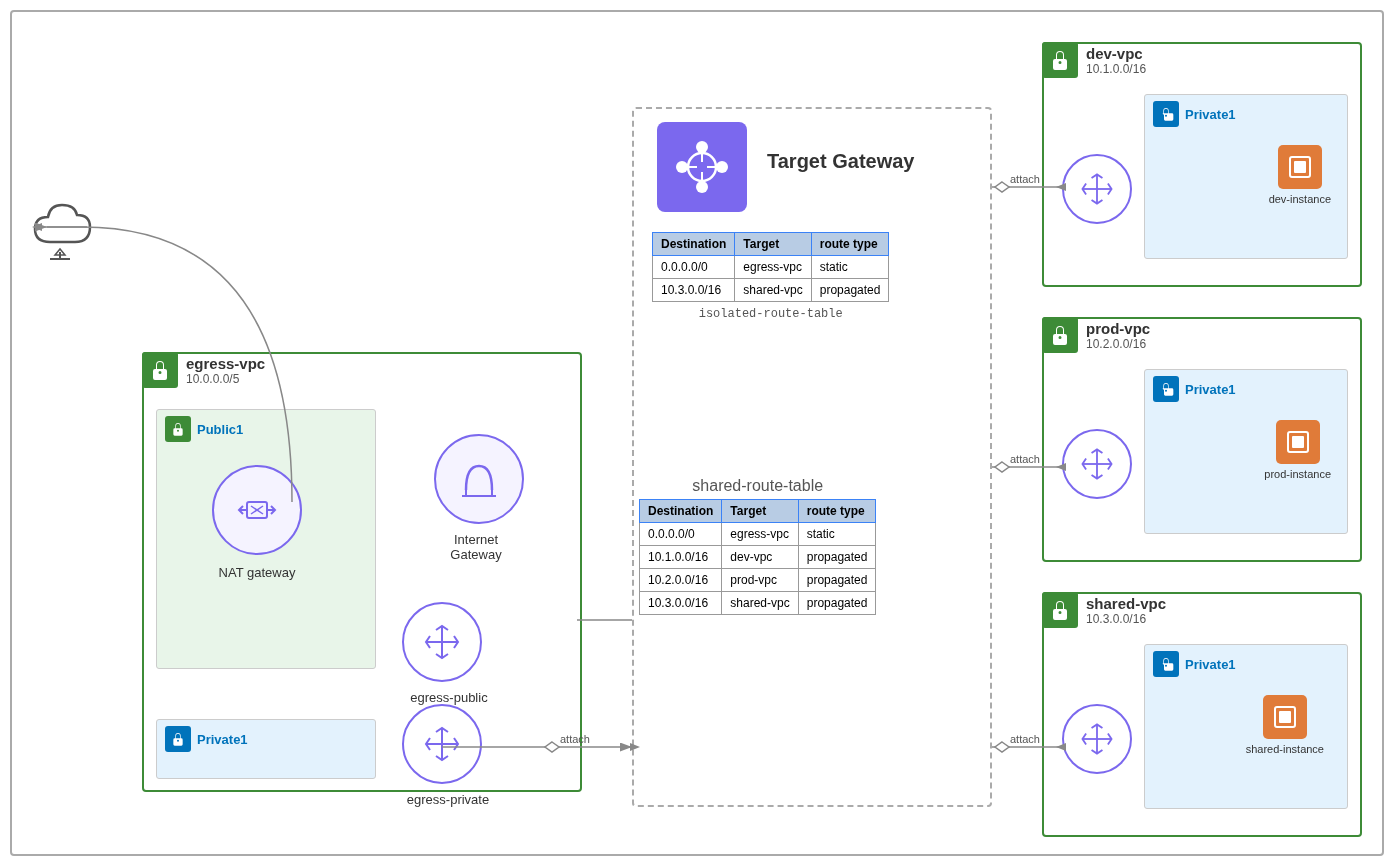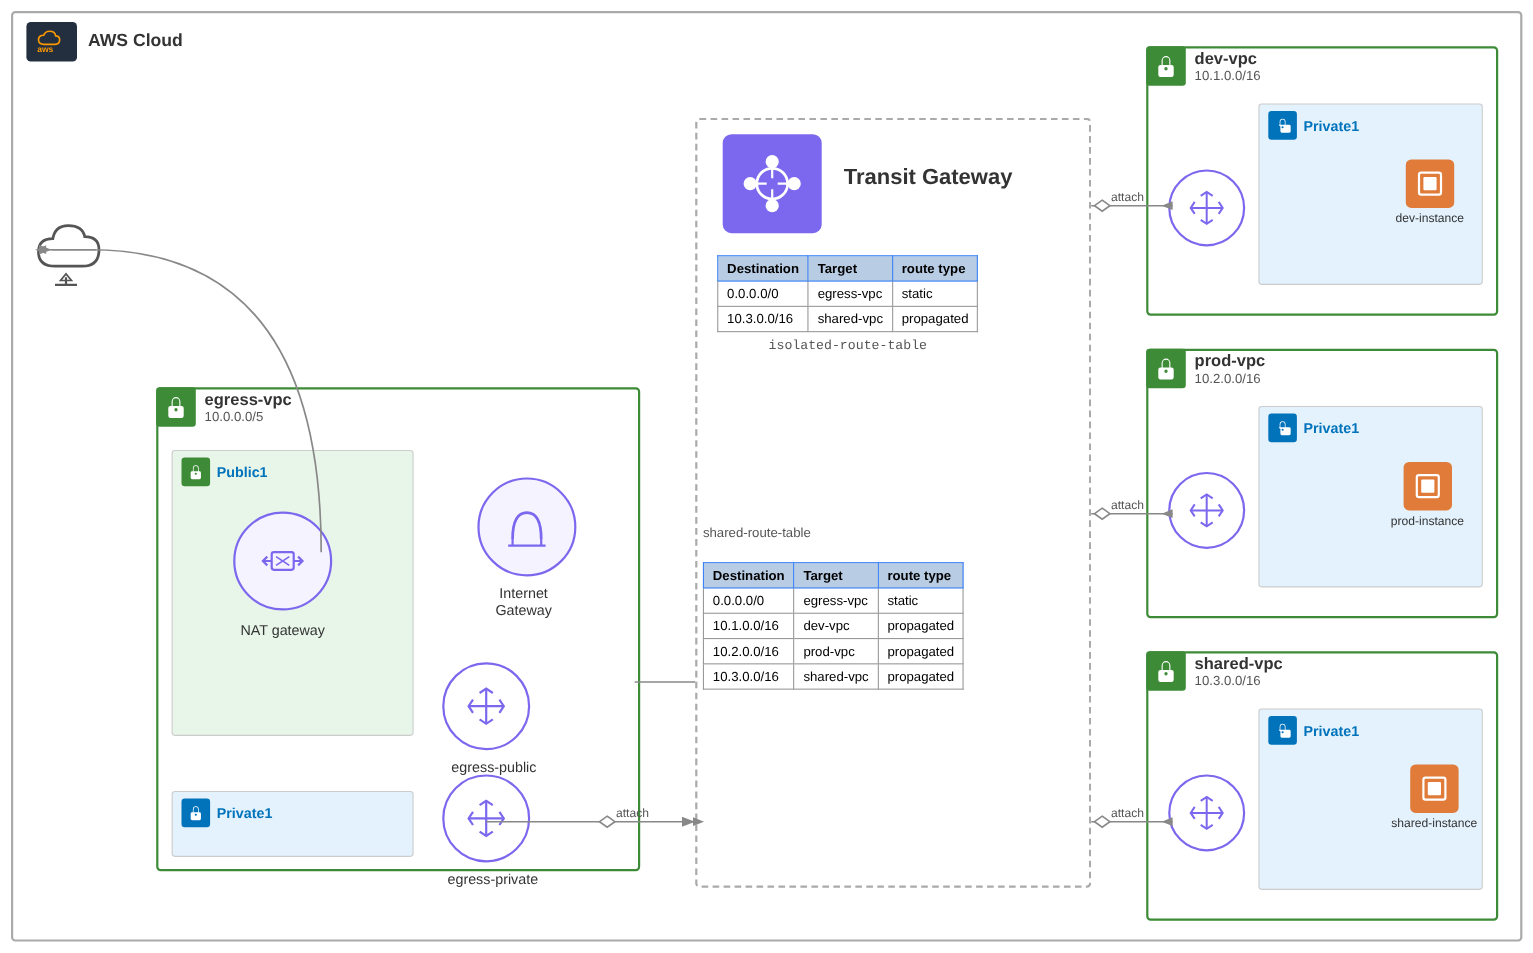--- a/index.html
+++ b/index.html
@@ -69,29 +69,20 @@
       border: 1px solid #999;
       padding: 4px 8px;
       background: white;
     }
   </style>
 </head>
 <body>
 
 <div class="main-container">
 
-  <div class="aws-header">
-    <div class="aws-logo">
-      <svg width="36" height="26" viewBox="0 0 60 40">
-        <path d="M18 24 Q10 24 10 17 Q10 10 18 10 Q20 4 27 4 Q35 4 36 11 Q42 11 42 17 Q42 24 35 24 Z" fill="none" stroke="#ff9900" stroke-width="2.5"></path>
-        <text x="8" y="36" fill="#ff9900" font-size="13" font-weight="bold" font-family="Arial">aws</text>
-      </svg>
-    </div>
-    <span class="aws-cloud-label">AWS Cloud</span>
-  </div>
 
   <div style="position:absolute; top:175px; left:18px;">
     <svg width="100" height="80" viewBox="0 0 100 80">
       <path d="M20 55 Q5 55 5 42 Q5 30 18 30 Q20 18 32 18 Q45 18 47 28 Q60 28 60 40 Q60 55 45 55 Z" fill="none" stroke="#555" stroke-width="2.5"></path>
       <line x1="30" y1="65" x2="30" y2="72" stroke="#555" stroke-width="2"></line>
       <line x1="20" y1="72" x2="40" y2="72" stroke="#555" stroke-width="2"></line>
       <polygon points="25,68 35,68 30,62" fill="none" stroke="#555" stroke-width="1.5"></polygon>
     </svg>
   </div>
 
@@ -191,21 +182,21 @@
       <circle cx="30" cy="10" r="6" fill="white"></circle>
       <circle cx="30" cy="50" r="6" fill="white"></circle>
       <circle cx="10" cy="30" r="6" fill="white"></circle>
       <circle cx="50" cy="30" r="6" fill="white"></circle>
       <line x1="30" y1="16" x2="30" y2="25" stroke="white" stroke-width="2"></line>
       <line x1="30" y1="35" x2="30" y2="44" stroke="white" stroke-width="2"></line>
       <line x1="16" y1="30" x2="25" y2="30" stroke="white" stroke-width="2"></line>
       <line x1="35" y1="30" x2="44" y2="30" stroke="white" stroke-width="2"></line>
     </svg>
   </div>
-  <div style="position:absolute;top:138px;left:755px;font-size:20px;font-weight:bold;color:#333;">Transit Gateway</div>
+  <div style="position:absolute;top:138px;left:755px;font-size:20px;font-weight:bold;color:#333;">Target Gateway</div>
 
   <div style="position:absolute;top:220px;left:640px;">
     <table class="route-table">
       <thead>
         <tr>
           <th>Destination</th>
           <th>Target</th>
           <th>route type</th>
         </tr>
       </thead>
@@ -219,21 +210,21 @@
           <td>10.3.0.0/16</td>
           <td>shared-vpc</td>
           <td>propagated</td>
         </tr>
       </tbody>
     </table>
     <div style="font-size:12px;color:#555;text-align:center;margin-top:5px;font-family:Liberation Mono, monospace;">isolated-route-table</div>
   </div>
 
   <div style="position:absolute;top:465px;left:627px;">
-    <div style="font-size:12px;color:#555;margin-bottom:20px;">shared-route-table</div>
+    <div style="font-size:16px;color:#555;text-align:center;margin-bottom:4px;">shared-route-table</div>
     <table class="route-table">
       <thead>
         <tr>
           <th>Destination</th>
           <th>Target</th>
           <th>route type</th>
         </tr>
       </thead>
       <tbody>
         <tr>
@@ -363,21 +354,21 @@
     </div>
     <div style="position:absolute;top:50px;left:100px;right:12px;height:165px;background:#e3f2fd;border-radius:3px;border:1px solid #ccc;">
       <div style="position:absolute;top:6px;left:8px;display:flex;align-items:center;gap:6px;">
         <div style="width:26px;height:26px;background:#0073bb;border-radius:3px;display:flex;align-items:center;justify-content:center;">
           <svg width="16" height="16" viewBox="0 0 24 24">
               <path d="M17 11h-1V7a4 4 0 00-8 0v4H7a2 2 0 002 2v7a2 2 0 002 2h10a2 2 0 002-2v-7a2 2 0 00-2-2zm-5 5a1.5 1.5 0 110-3 1.5 1.5 0 010 3zm3-5H9V7a3 3 0 016 0v4z" fill="white"></path>
             </svg>
         </div>
         <span style="font-size:13px;font-weight:bold;color:#0073bb;">Private1</span>
       </div>
-      <div style="position:absolute;top:50px;right:4px;display:flex;flex-direction:column;align-items:center;">
+      <div style="position:absolute;top:50px;right:23px;display:flex;flex-direction:column;align-items:center;">
         <div style="width:44px;height:44px;background:#e07b39;border-radius:5px;display:flex;align-items:center;justify-content:center;">
           <svg width="28" height="28" viewBox="0 0 28 28">
             <rect x="4" y="4" width="20" height="20" rx="2" fill="none" stroke="white" stroke-width="2"></rect>
             <rect x="8" y="8" width="12" height="12" rx="1" fill="white"></rect>
           </svg>
         </div>
         <div style="font-size:11px;color:#333;margin-top:4px;">shared-instance</div>
       </div>
     </div>
     <div style="position:absolute;top:110px;left:18px;width:70px;height:70px;border-radius:50%;border:2.5px solid #7b68ee;background:white;display:flex;align-items:center;justify-content:center;">

